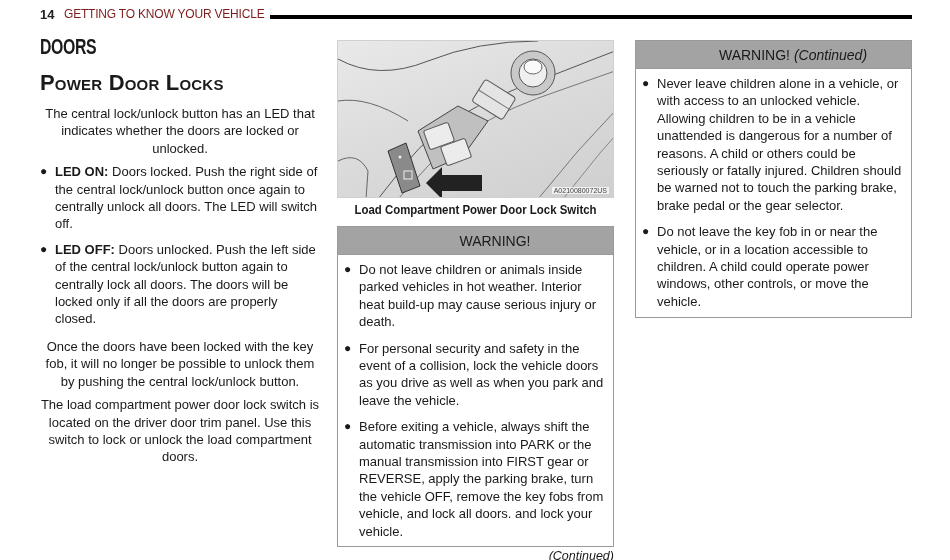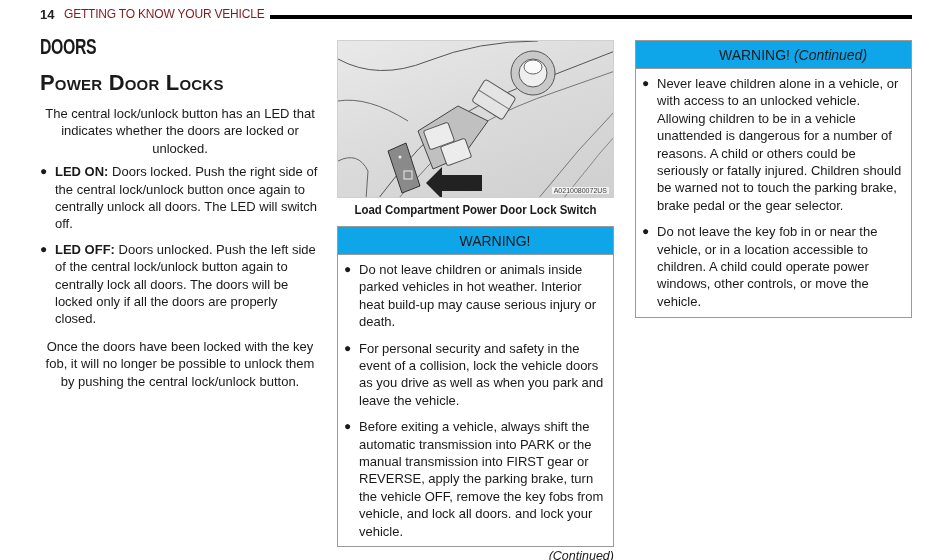--- a/index.html
+++ b/index.html
@@ -31,21 +31,21 @@
   .figure {
     width: 277px; height: 158px; position: relative; overflow: hidden;
     background: linear-gradient(160deg, #e9e9e9 0%, #dcdcdc 45%, #cfcfcf 100%);
     border: 1px solid #d0d0d0; box-sizing: border-box;
   }
   .fig-code { position: absolute; right: 4px; bottom: 3px; font-size: 7px; color: #444; background: rgba(255,255,255,0.7); padding: 0 2px; }
   .caption { text-align: center; font-weight: bold; font-size: 13px; margin: 4px 0 9px 0; transform: scaleX(0.88); }
 
   .box { border: 1px solid #9a9a9a; box-sizing: border-box; }
   .box-head { text-align: center; font-size: 14px; padding: 6px 0 5px; border-bottom: 1px solid #9a9a9a; }
-  .box-head.gray { background: #0ea5e9; padding-left: 39px; }
+  .box-head.gray { background: #a3a3a3; padding-left: 39px; }
   .box-head i { font-style: italic; }
   .box-body { padding: 6px 6px 4px 6px; }
   .box-body .bullet { margin-bottom: 9px; }
   .box-body p { font-size: 13px; line-height: 17.4px; margin: 0; }
   .continued { text-align: right; font-style: italic; font-size: 12.5px; margin-top: 2px; }
 
   .col3 { position: absolute; left: 635px; top: 40px; width: 277px; }
   .caution { margin-top: 18px; }
   .caution .box-body { padding: 6px 5px 6px 5px; }
 </style>
@@ -64,20 +64,21 @@
   <p class="body">The central lock/unlock button has an LED that indicates whether the doors are locked or unlocked.</p>
   <div class="bullet">
     <span class="dot">●</span>
     <span class="txt"><b>LED ON:</b><span> Doors locked. Push the right side of the central lock/unlock button once again to centrally unlock all doors. The LED will switch off.</span></span>
   </div>
   <div class="bullet" style="margin-bottom:10px">
     <span class="dot">●</span>
     <span class="txt"><b>LED OFF:</b><span> Doors unlocked. Push the left side of the central lock/unlock button again to centrally lock all doors. The doors will be locked only if all the doors are properly closed.</span></span>
   </div>
   <p class="body">Once the doors have been locked with the key fob, it will no longer be possible to unlock them by pushing the central lock/unlock button.</p>
+  <p class="body">The load compartment power door lock switch is located on the driver door trim panel. Use this switch to lock or unlock the load compartment doors.</p>
 </div>
 
 <div class="col2">
   <div class="figure">
     <svg width="277" height="158" viewBox="0 0 277 158">
       <path d="M0 18 Q40 40 90 20 T200 0" fill="none" stroke="#555" stroke-width="1"></path>
       <path d="M0 60 Q30 55 70 80" fill="none" stroke="#666" stroke-width="1"></path>
       <path d="M0 120 Q20 110 30 130 L28 158" fill="none" stroke="#666" stroke-width="1"></path>
       <path d="M40 158 L70 120 Q110 70 200 40 L277 10" fill="none" stroke="#555" stroke-width="1"></path>
       <path d="M60 158 L90 125 Q130 80 220 50 L277 30" fill="none" stroke="#777" stroke-width="1"></path>

